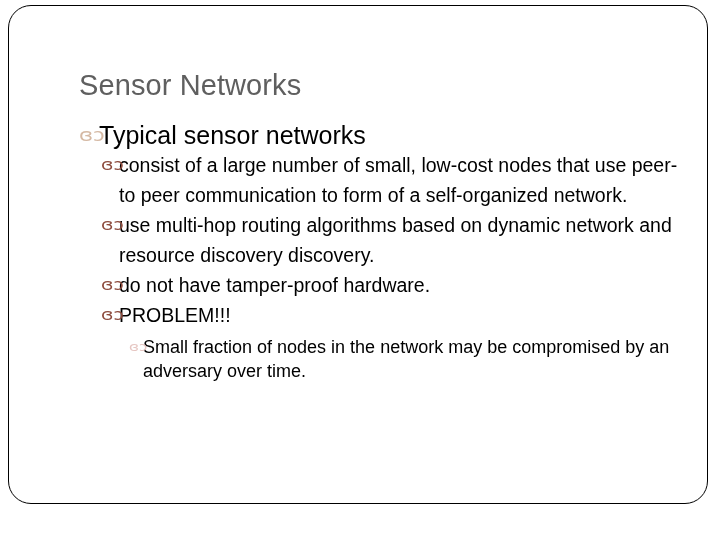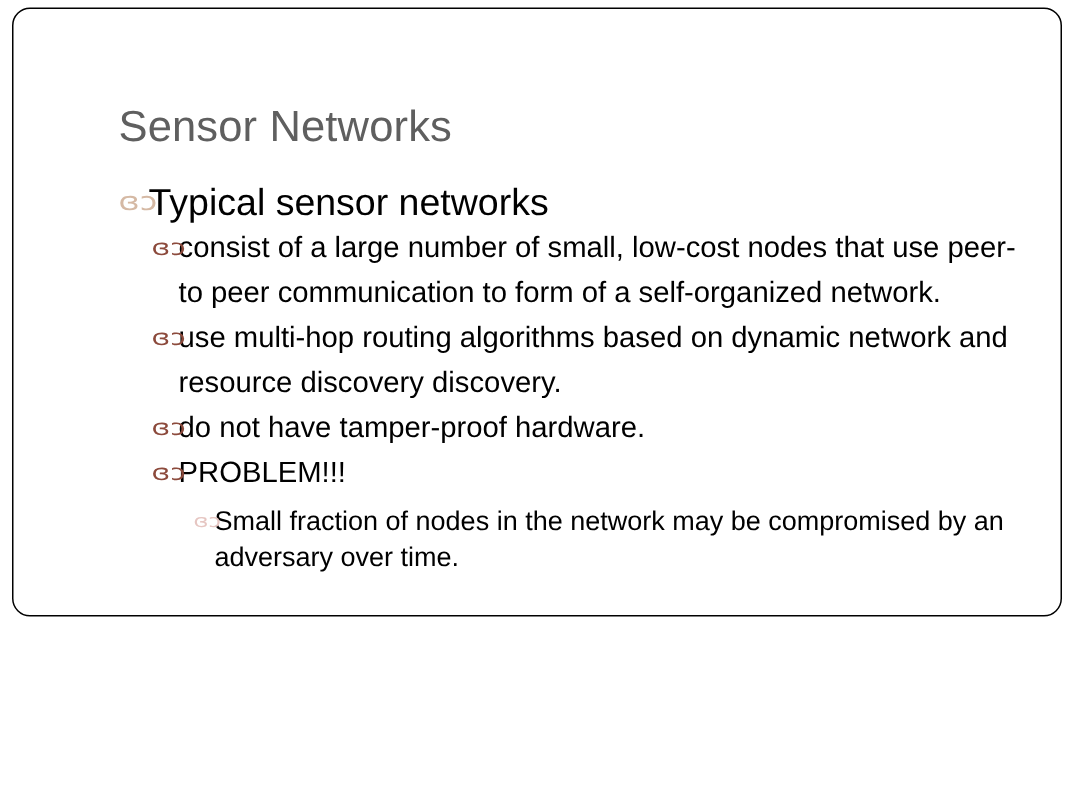--- a/index.html
+++ b/index.html
@@ -12,24 +12,24 @@
     height: 540px;
     overflow: hidden;
     font-family: "Liberation Sans", sans-serif;
   }
 
   .slide {
     position: absolute;
     left: 8px;
     top: 5px;
     width: 700px;
-    height: 406px;
+    height: 499px;
     box-sizing: border-box;
     border: 1.6px solid #000000;
-    border-radius: 12px;
+    border-radius: 23px;
     background: #ffffff;
   }
 
   .slide-title {
     position: absolute;
     left: 70px;
     top: 62px;
     font-size: 29px;
     line-height: 34px;
     color: #5f5f5f;

